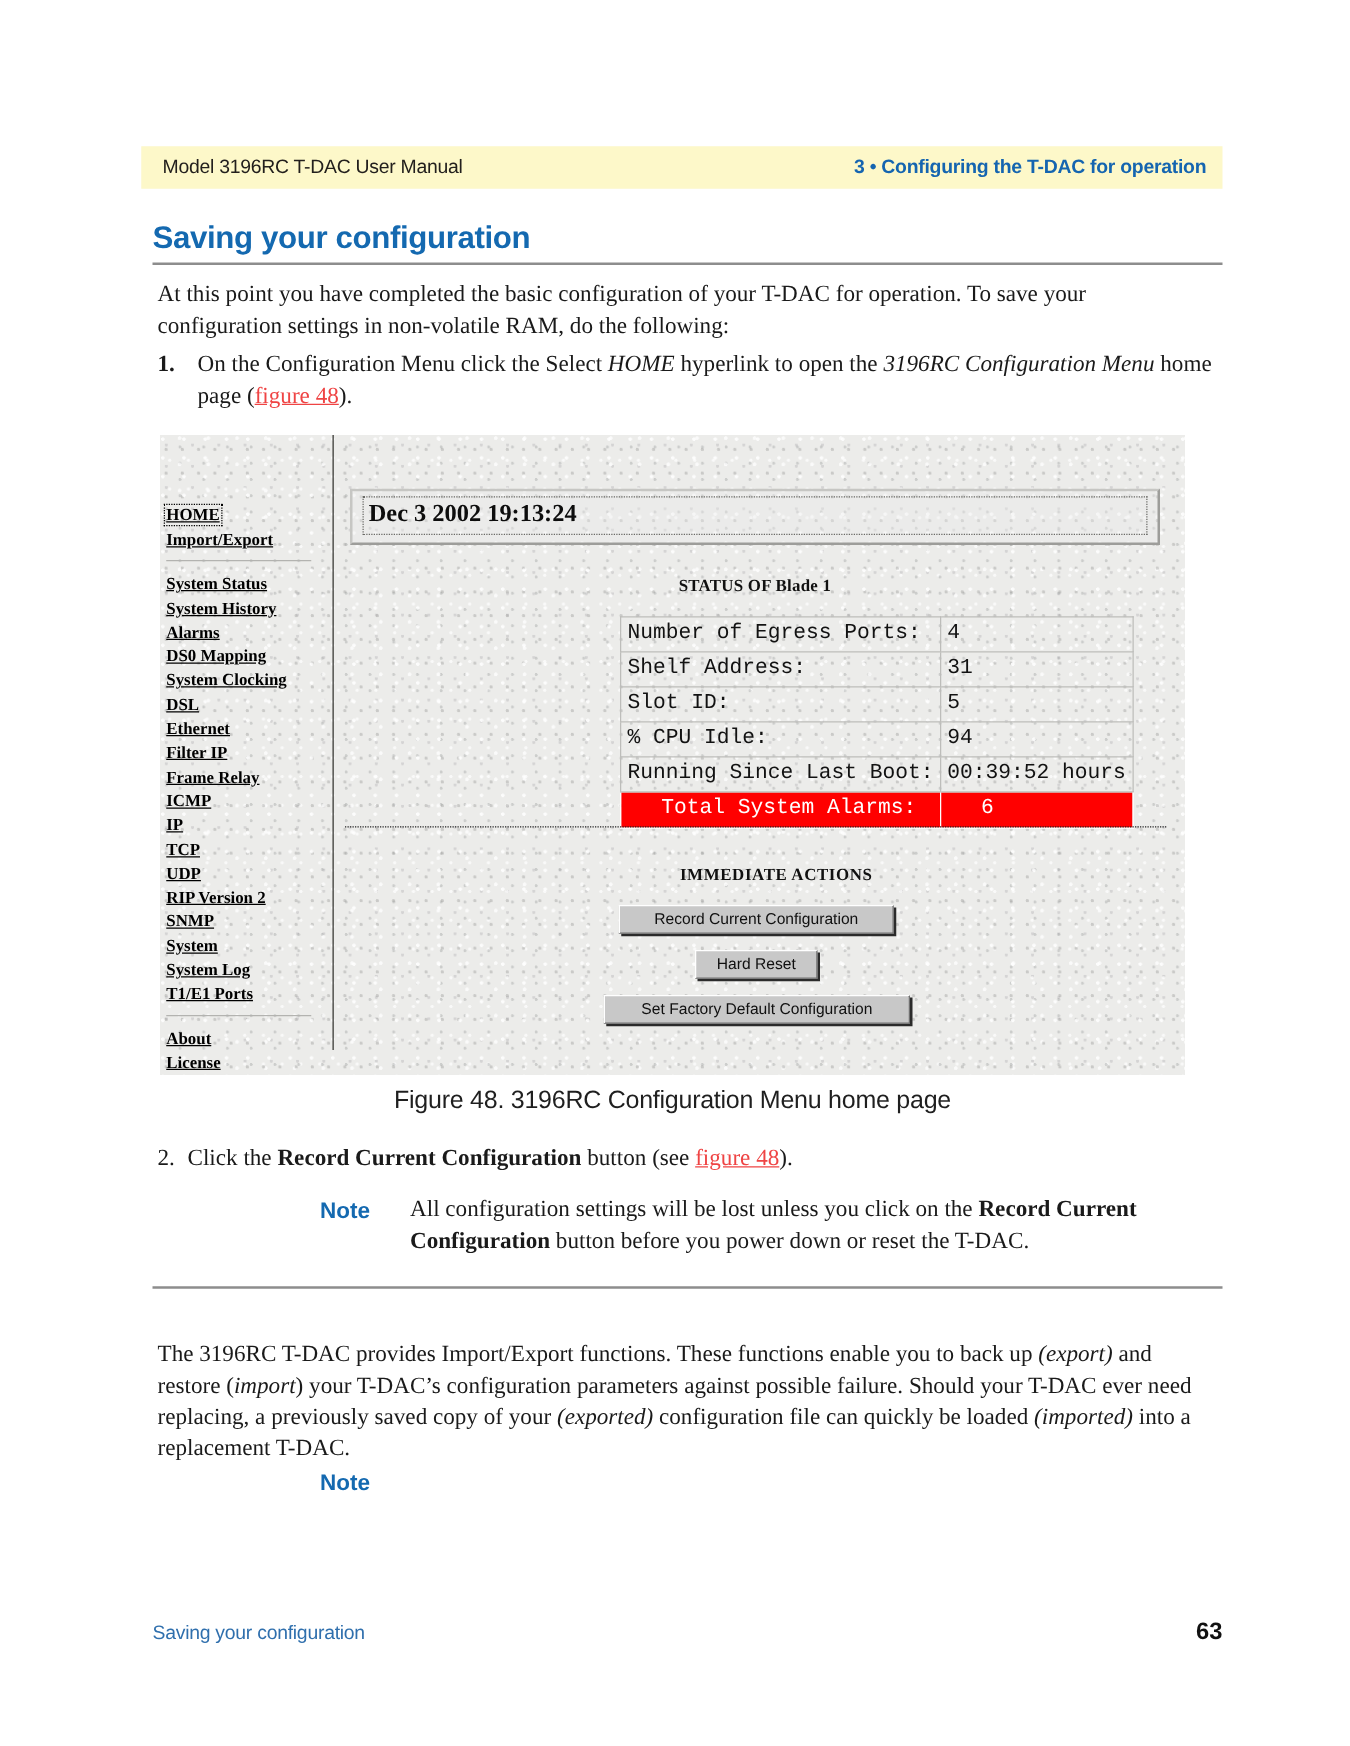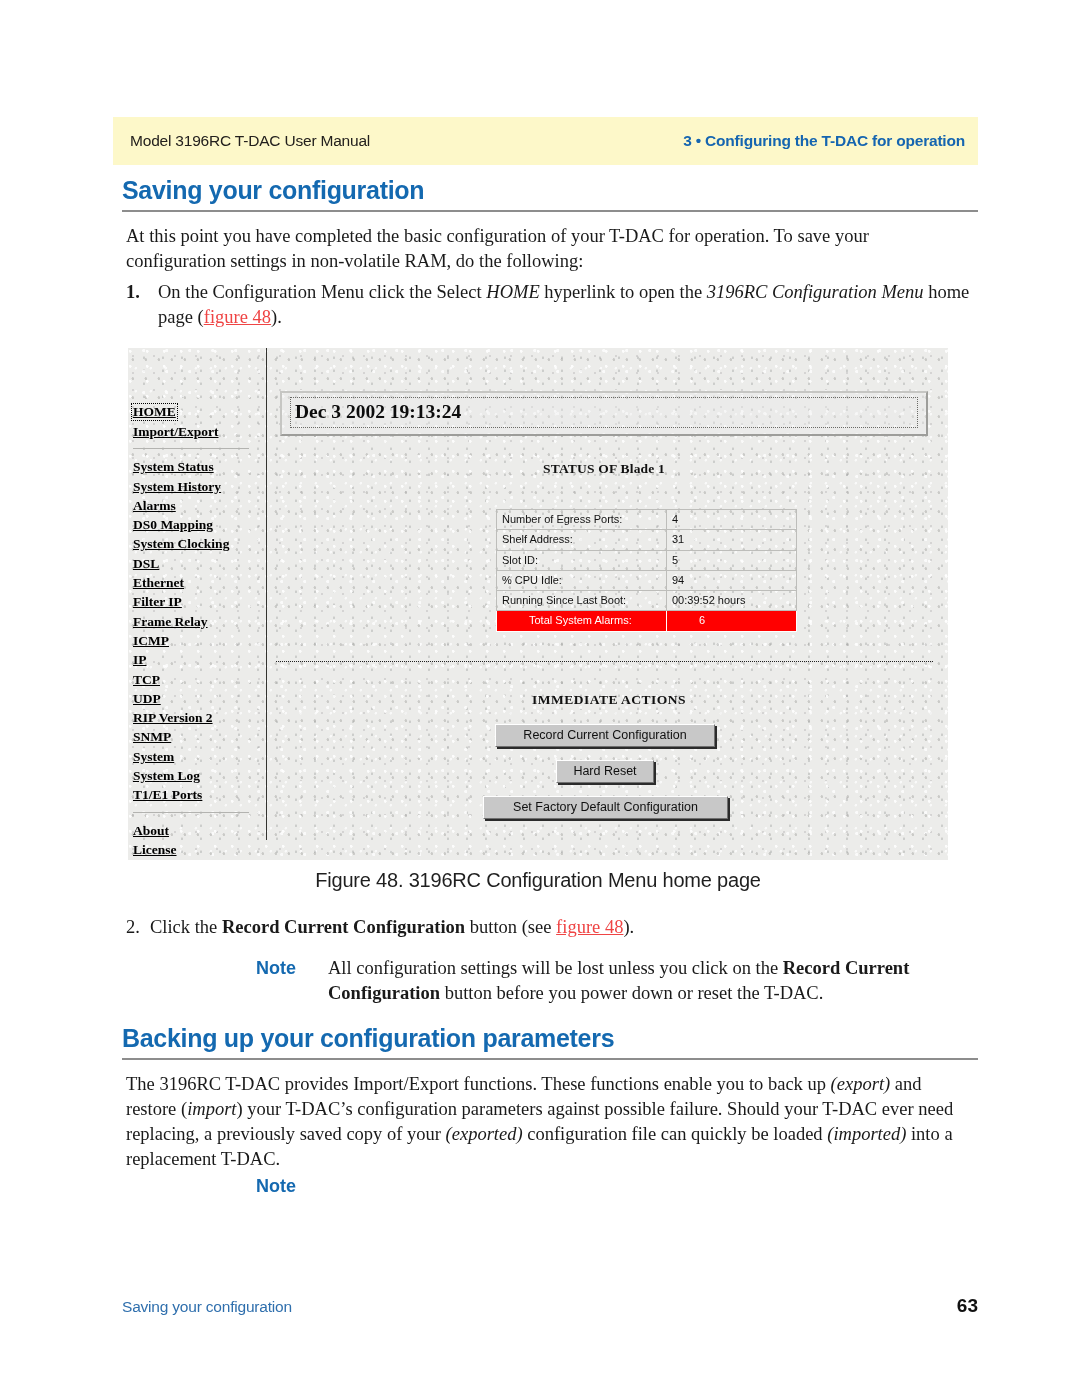--- a/index.html
+++ b/index.html
@@ -16,21 +16,21 @@
     color: #1a1a1a;
     overflow: hidden;
   }
 
   
   .page-header {
     position: absolute;
     left: 113px;
     top: 117px;
     width: 865px;
-    height: 48px;
+    height: 34px;
     background: #fdf8c9;
     display: flex;
     align-items: center;
     justify-content: space-between;
     box-sizing: border-box;
     padding: 0 13px 0 17px;
   }
   .header-left {
     font-family: "Liberation Sans", "DejaVu Sans", sans-serif;
     font-size: 15.5px;
@@ -202,24 +202,23 @@
     font-size: 13.5px;
     letter-spacing: 0.2px;
     color: #111;
   }
   .status-table {
     position: absolute;
     left: 368px;
     top: 145px;
     border-collapse: collapse;
     border: 1px solid #bdbdba;
-    font-family: Liberation Sans, sans-serif;
-    font-size: 11px;
+    font-family: Liberation Mono, monospace;
+    font-size: 17px;
     color: #121212;
-    margin-top: 16px;
   }
   .status-table td {
     border: 1px solid #bdbdba;
     padding: 2px 5px 3px 5px;
     line-height: 1.3;
     white-space: nowrap;
   }
   .status-table td.label { width: 132px; }
   .status-table td.value { width: 92px; }
   .status-table tr.alarm td {
@@ -233,21 +232,21 @@
     position: absolute;
     left: 148px;
     top: 313px;
     width: 657px;
     border-top: 1px dotted #222;
     height: 0;
   }
 
   .actions-title {
     position: absolute;
-    left: 157px;
+    left: 169px;
     top: 344px;
     width: 648px;
     text-align: center;
     font-family: "Liberation Serif", "DejaVu Serif", serif;
     font-weight: bold;
     font-size: 13.5px;
     letter-spacing: 0.5px;
     color: #111;
   }
   .win-button {
@@ -412,21 +411,20 @@
   <span class="numlist-num" style="font-weight:normal;width:24px;">2.</span>
   <span class="numlist-body"><span>Click the </span><b class="bold">Record Current Configuration</b><span> button (see </span><a class="xref" href="#">figure 48</a><span>).</span></span>
 </div>
 
 <div class="note-block" style="left:256px; top:956px; width:715px;">
   <span class="note-label">Note</span>
   <span class="note-body"><span>All configuration settings will be lost unless you click on the </span><b class="bold">Record Current Configuration</b><span> button before you power down or reset the T-DAC.</span></span>
 </div>
 
 <div class="h1-wrap" style="top:1024px;">
-  <h1 class="h1">Backing up your configuration parameters</h1>
   <div class="h1-rule"></div>
 </div>
 
 <div class="body-text" style="left:126px; top:1072px; width:845px;"><span>The 3196RC T-DAC provides Import/Export functions. These functions enable you to back up </span><i class="ital">(export)</i><span> and restore (</span><i class="ital">import</i><span>) your T-DAC’s configuration parameters against possible failure. Should your T-DAC ever need replacing, a previously saved copy of your </span><i class="ital">(exported)</i><span> configuration file can quickly be loaded </span><i class="ital">(imported)</i><span> into a replacement T-DAC.</span></div>
 
 <div class="note-block" style="left:256px; top:1174px; width:715px;">
   <span class="note-label">Note</span>
 </div>
 
 <div class="page-footer">

